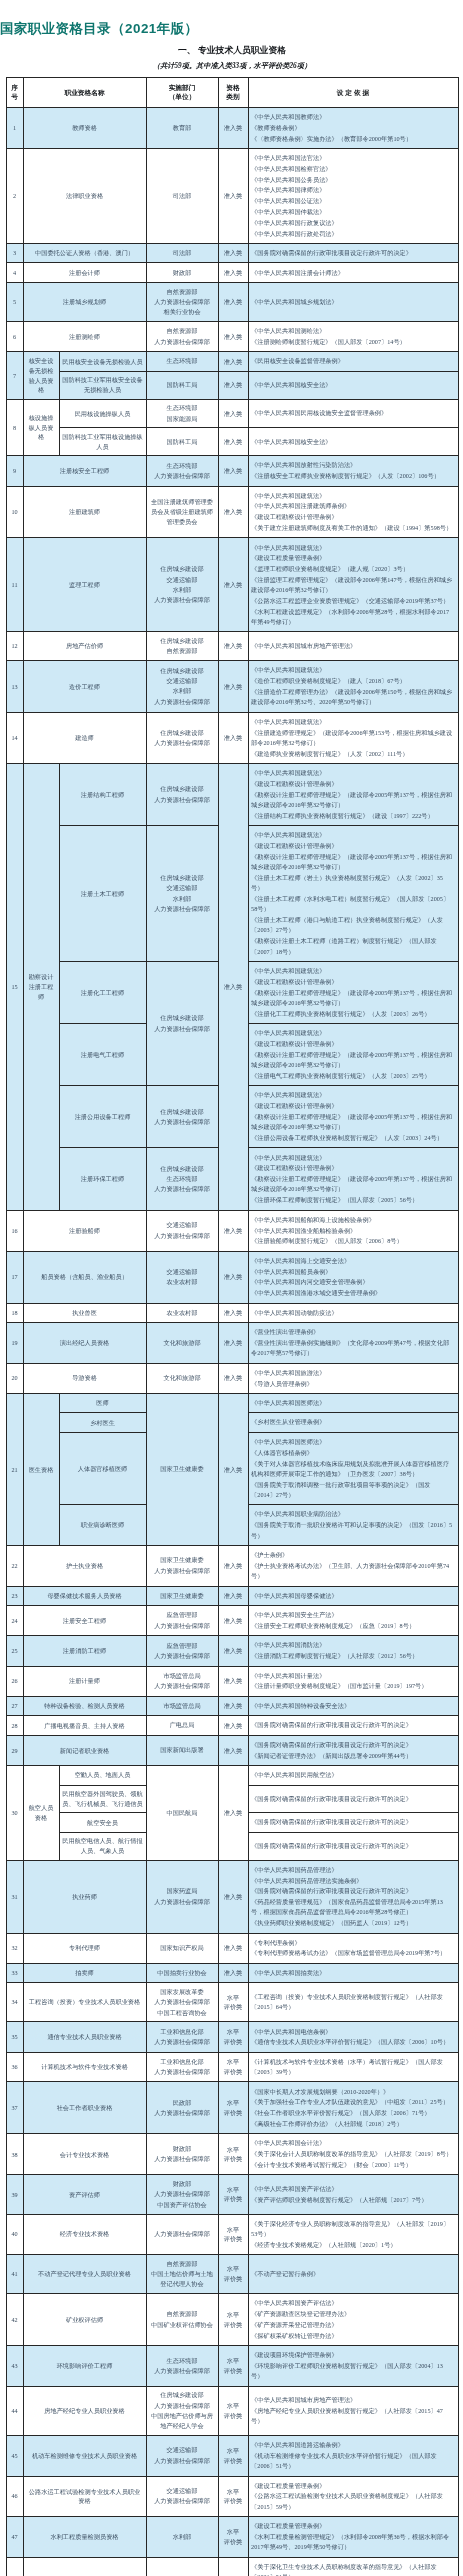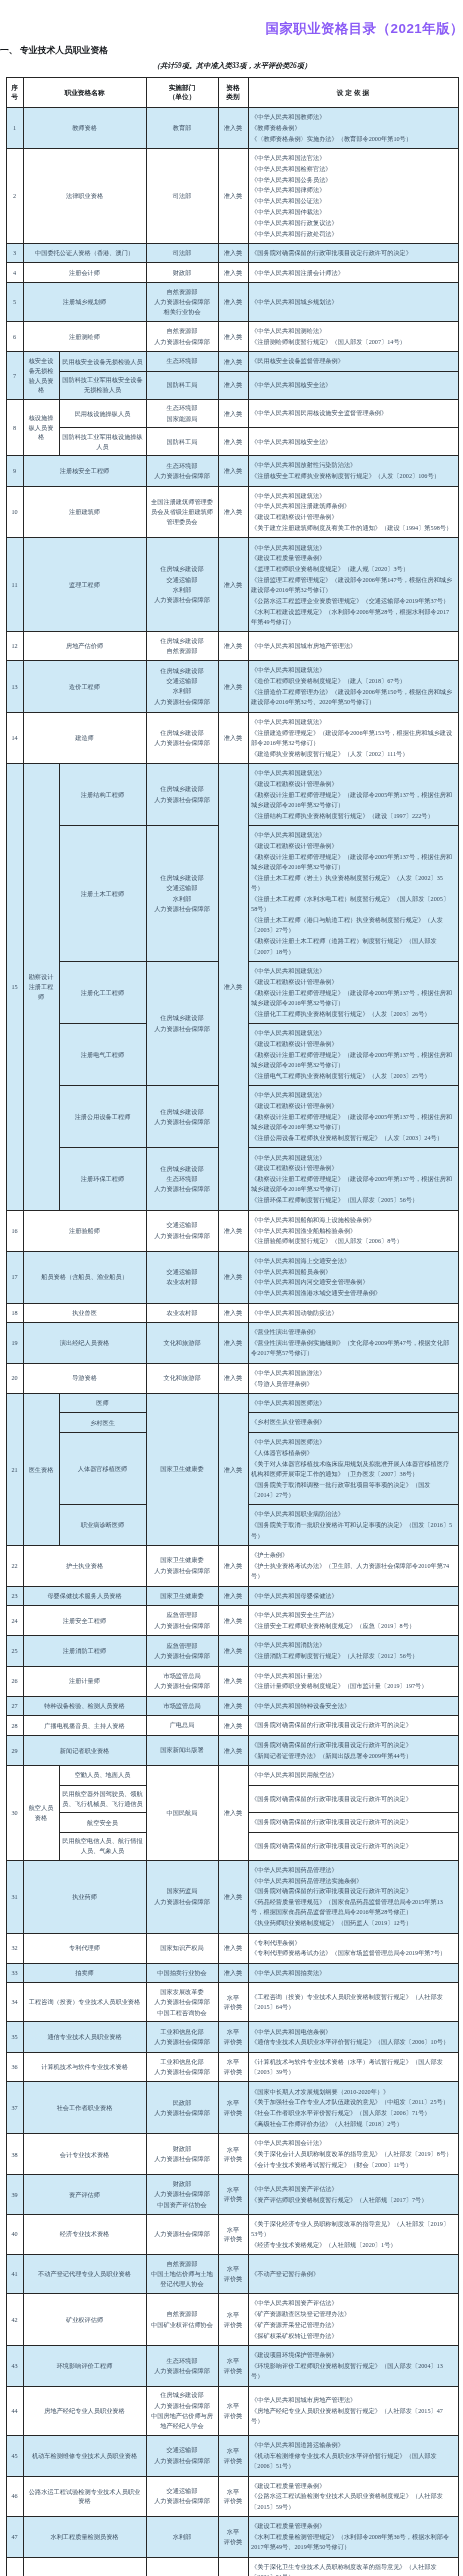--- a/index.html
+++ b/index.html
@@ -1,21 +1,21 @@
 <!DOCTYPE html>
 <html style="font-size:8.2px"><head>
 <meta charset="utf-8">
 <style>
   html,body{margin:0;padding:0;background:#ffffff;}
   body{width:464px;font-family:"Liberation Serif","DejaVu Serif",serif;color:#3b4d60;}
   .page{width:464px;padding:9.3px 0 15.5px 0;box-sizing:border-box;}
   .doc-title{font-family:"Liberation Sans","DejaVu Sans",sans-serif;font-weight:bold;
-    font-size:13.4px;color:#8b5cf6;text-align:right;margin:10.3px 0 5.2px 0;letter-spacing:0.5px;}
+    font-size:13.4px;color:#0f766e;text-align:left;margin:10.3px 0 5.2px 0;letter-spacing:0.5px;}
   .doc-section{font-family:"Liberation Sans","DejaVu Sans",sans-serif;font-weight:bold;
-    font-size:8.8px;color:#15181c;text-align:left;margin:7.2px 0 3.1px 0;}
+    font-size:8.8px;color:#15181c;text-align:center;margin:7.2px 0 3.1px 0;}
   .doc-note{font-size:7.2px;color:#15181c;text-align:center;font-style:italic;
     font-weight:bold;margin:4.1px 0 6.2px 0;}
   table.cat{border-collapse:collapse;margin:0 auto;width:451px;table-layout:fixed;}
   table.cat col.c-no{width:17px;}
   table.cat col.c-grp{width:36px;}
   table.cat col.c-sub{width:87px;}
   table.cat col.c-dept{width:72px;}
   table.cat col.c-cat{width:30px;}
   table.cat col.c-basis{width:210px;}
   table.cat th,table.cat td{border:0.5px solid #262626;vertical-align:middle;

